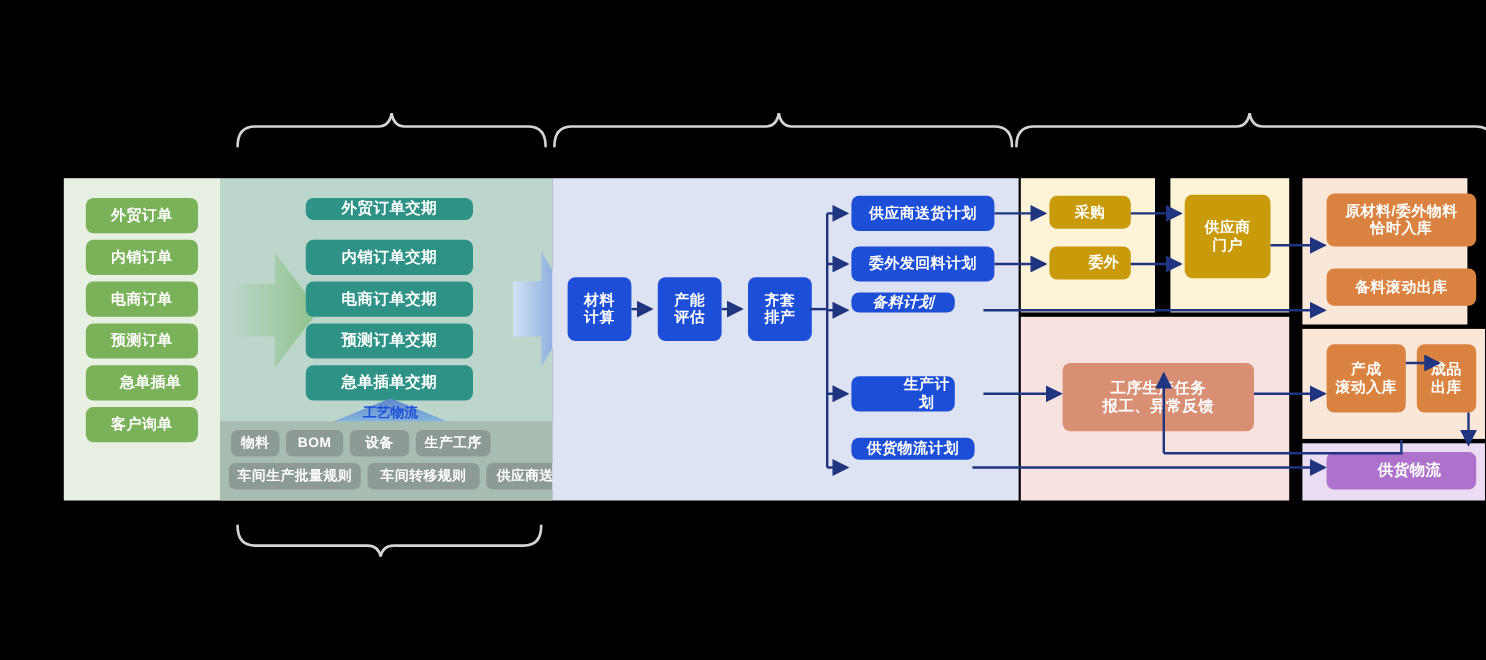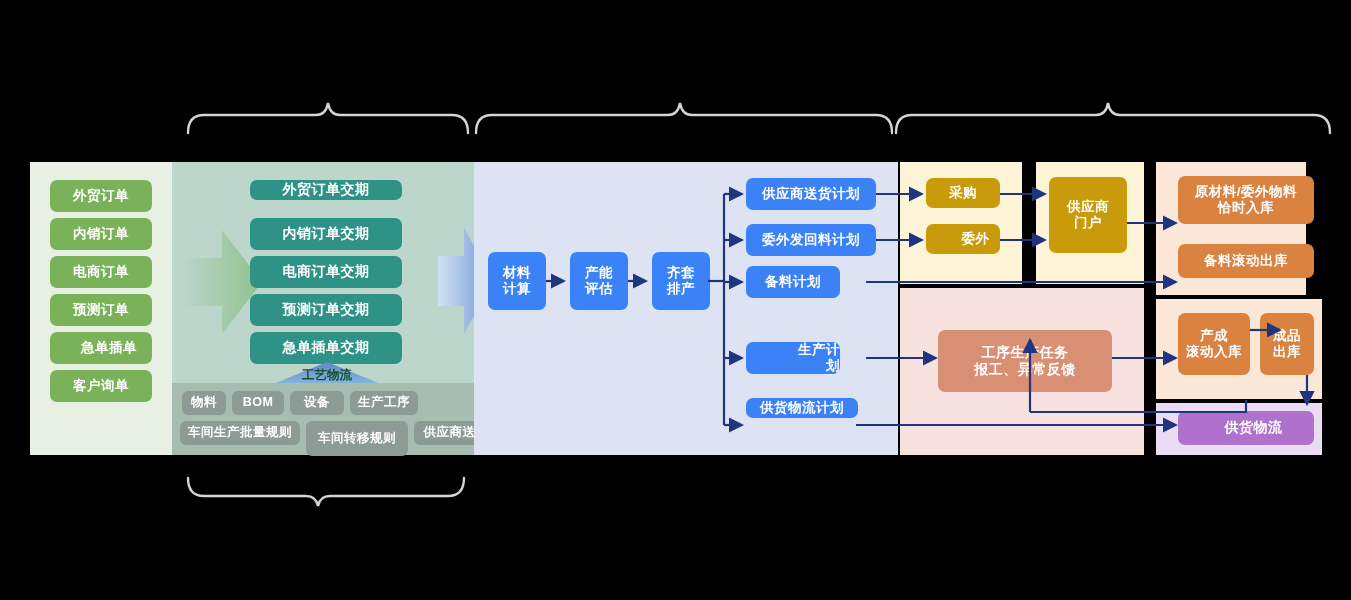--- a/index.html
+++ b/index.html
@@ -1,21 +1,21 @@
 <!DOCTYPE html>
 <html><head>
 <meta charset="utf-8">
 <style>
   * { box-sizing: border-box; margin:0; padding:0; }
   html,body { background:#000; }
   body {
     width:1351px; height:600px; position:relative; overflow:hidden;
     font-family:"Liberation Sans","DejaVu Sans",sans-serif;
   }
-  #stage { position:absolute; inset:0; }
+  #stage { position:absolute; inset:0;margin-left:28px; }
 
   
   .panel { position:absolute; }
   .p-orders   { left:30px;  top:162px; width:142px; height:293px; background:#e8f0e3; }
   .p-due      { left:172px; top:162px; width:302px; height:293px; background:#bcd6cb; }
   .p-due-rules{ position:absolute; left:0; bottom:0; width:302px; height:72px; background:#a7bdb2; }
   .p-plan     { left:474px; top:162px; width:424px; height:293px; background:#dde3f2; }
   .p-buy      { left:900px; top:162px; width:122px; height:122px; background:#fdf3d7; }
   .p-portal   { left:1036px;top:162px; width:108px; height:122px; background:#fdf3d7; }
   .p-mes      { left:900px; top:288px; width:244px; height:167px; background:#f8e2e0; }
@@ -25,21 +25,21 @@
 
   
   .box {
     position:absolute; display:flex; align-items:center; justify-content:center;
     text-align:center; color:#fff; font-weight:bold; border-radius:7px;
     line-height:1.22; letter-spacing:.5px;
   }
   .b-green  { background:#7ab259; font-size:13.5px; }
   .b-teal   { background:#2e9287; font-size:14px; }
   .b-gray   { background:#8d9b96; font-size:12.5px; border-radius:6px; }
-  .b-blue   { background:#3b82f6; font-size:13.5px;text-align:right; }
+  .b-blue   { background:#1d4ed8; font-size:13.5px; }
   .b-gold   { background:#c99a09; font-size:13.5px; }
   .b-salmon { background:#d98f74; font-size:14px; }
   .b-orange { background:#da8341; font-size:13.5px; }
   .b-purple { background:#ae72cd; font-size:14px;padding-left:15px; }
 
   
   #wires { position:absolute; inset:0; pointer-events:none; }
 
   
   .chev { position:absolute; }
@@ -100,40 +100,40 @@
 
     <svg class="chev" style="left:72px; top:200px;" width="166" height="36" viewBox="0 0 166 36">
       <defs>
           <linearGradient id="bgrad" x1="0" y1="1" x2="0" y2="0">
         <stop offset="0%" stop-color="#9fd4ea"></stop>
             <stop offset="100%" stop-color="#5e86c9"></stop>
       </linearGradient>
         </defs>
       <path d="M83,0 L166,34 L120,34 L120,36 L46,36 L46,34 L0,34 Z" fill="url(#bgrad)"></path>
     </svg>
-    <div style="position:absolute; left:72px; top:205px; width:166px; text-align:center; color:#14532d; font-weight:bold; font-size:12.5px;">工艺物流</div>
+    <div style="position:absolute; left:72px; top:205px; width:166px; text-align:center; color:#1d4ed8; font-weight:bold; font-size:12.5px;">工艺物流</div>
 
     <div class="p-due-rules">
       <div class="box b-gray" style="left:10px;  top:8px;  width:44px; height:24px;">
           <span>物料</span>
         </div>
       <div class="box b-gray" style="left:60px;  top:8px;  width:52px; height:24px;">
           <span>BOM</span>
         </div>
       <div class="box b-gray" style="left:118px; top:8px;  width:54px; height:24px;">
           <span>设备</span>
         </div>
       <div class="box b-gray" style="left:178px; top:8px;  width:68px; height:24px;">
           <span>生产工序</span>
         </div>
 
       <div class="box b-gray" style="left:8px;   top:38px; width:120px; height:24px;">
           <span>车间生产批量规则</span>
         </div>
-      <div class="box b-gray" style="left:134px; top:38px; width:102px; height:35px;">
+      <div class="box b-gray" style="left:134px; top:38px; width:102px; height:24px;">
           <span>车间转移规则</span>
         </div>
       <div class="box b-gray" style="left:242px; top:38px; width:110px; height:24px;">
           <span>供应商送货规则</span>
         </div>
     </div>
   </div>
 
   <svg class="chev" style="left:438px; top:222px;" width="56" height="118" viewBox="0 0 56 118">
     <defs>
@@ -155,21 +155,21 @@
     <div class="box b-blue" style="left:178px; top:90px; width:58px; height:58px;">
       <span style="display:block"><span>齐套</span><br><span>排产</span></span>
     </div>
 
     <div class="box b-blue" style="left:272px; top:16px;  width:130px; height:32px;">
         <span>供应商送货计划</span>
       </div>
     <div class="box b-blue" style="left:272px; top:62px;  width:130px; height:32px;">
         <span>委外发回料计划</span>
       </div>
-    <div class="box b-blue" style="left:272px; top:104px; width:94px;  height:32px;">
+    <div class="box b-blue" style="left:272px; top:104px; width:94px;  height:18px;font-style:italic;">
         <span>备料计划</span>
       </div>
     <div class="box b-blue" style="left:272px; top:180px; width:94px;  height:32px;padding-left:43px;">
         <span>生产计划</span>
       </div>
     <div class="box b-blue" style="left:272px; top:236px; width:112px; height:20px;">
         <span>供货物流计划</span>
       </div>
   </div>
 

